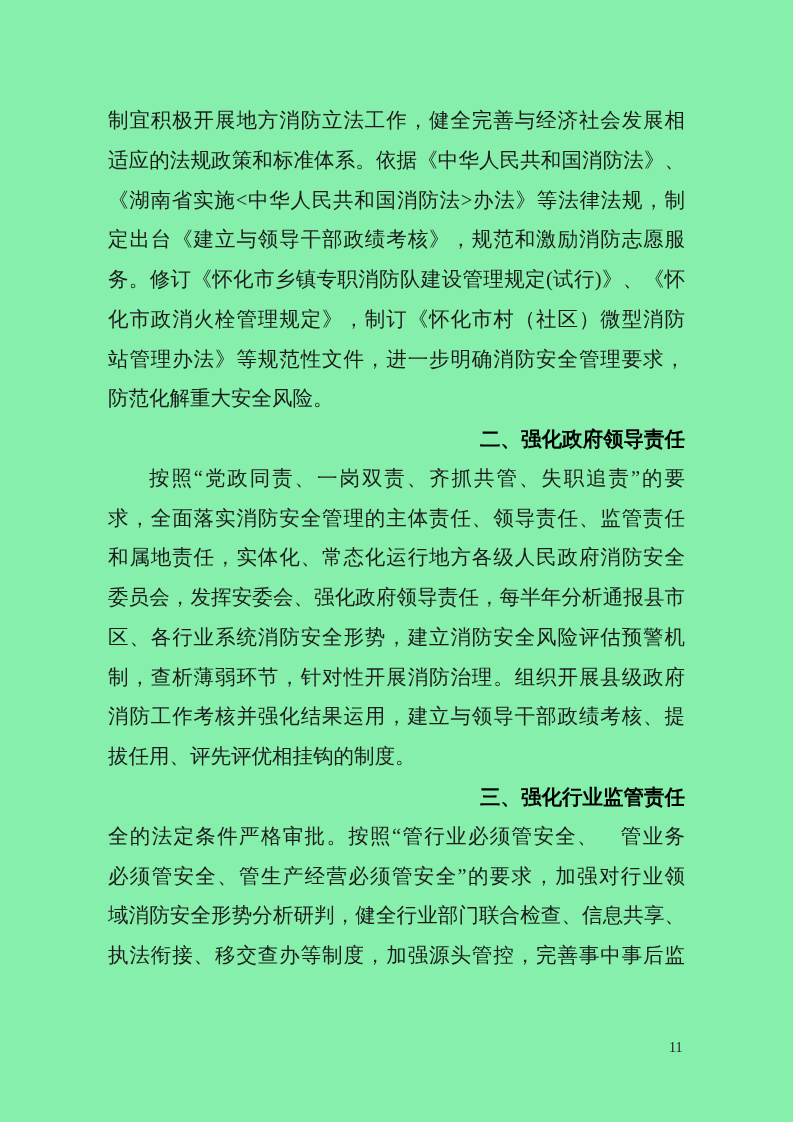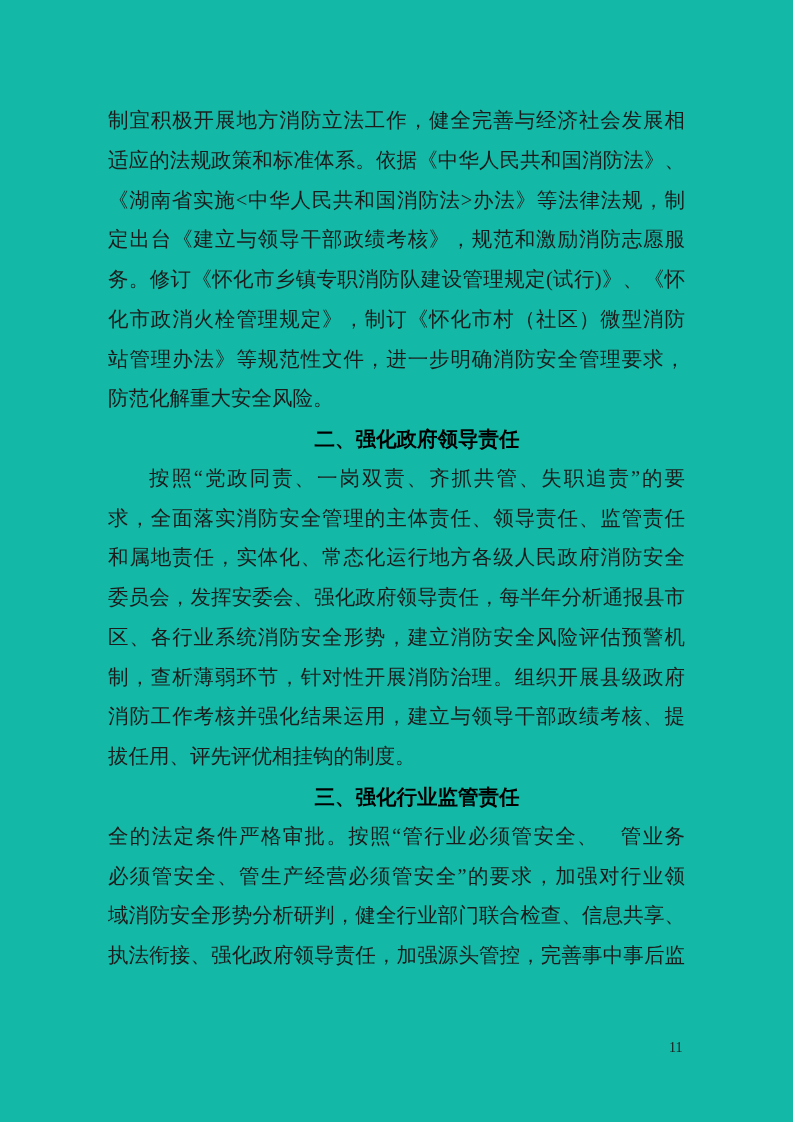--- a/index.html
+++ b/index.html
@@ -4,21 +4,21 @@
 <style>
   html, body {
     margin: 0;
     padding: 0;
     background: #ffffff;
   }
   .page {
     position: relative;
     width: 793px;
     height: 1122px;
-    background: #14b8a6;
+    background: #86efac;
     overflow: hidden;
     font-family: "Liberation Serif", "DejaVu Serif", serif;
   }
   .text-block {
     position: absolute;
     left: 108px;
     top: 101px;
     width: 577px;
     color: #1c1c1c;
     font-size: 20.5px;
@@ -39,21 +39,21 @@
     text-indent: 2em;
   }
   .end {
     text-align: left;
   }
   .heading {
     font-family: "Liberation Sans", "DejaVu Sans", sans-serif;
     font-weight: 700;
     color: #000000;
     text-indent: 2em;
-    text-align: center;
+    text-align: right;
   }
   .page-number {
     position: absolute;
     left: 669px;
     top: 1036px;
     width: 30px;
     font-size: 14px;
     line-height: 24px;
     color: #1c1c1c;
     text-align: left;
@@ -78,16 +78,16 @@
       <div class="line fill">和属地责任，实体化、常态化运行地方各级人民政府消防安全</div>
       <div class="line fill">委员会，发挥安委会、强化政府领导责任，每半年分析通报县市</div>
       <div class="line fill">区、各行业系统消防安全形势，建立消防安全风险评估预警机</div>
       <div class="line fill">制，查析薄弱环节，针对性开展消防治理。组织开展县级政府</div>
       <div class="line fill">消防工作考核并强化结果运用，建立与领导干部政绩考核、提</div>
       <div class="line end">拔任用、评先评优相挂钩的制度。</div>
       <div class="line heading">三、强化行业监管责任</div>
       <div class="line fill">全的法定条件严格审批。按照“管行业必须管安全、　管业务</div>
       <div class="line fill">必须管安全、管生产经营必须管安全”的要求，加强对行业领</div>
       <div class="line fill">域消防安全形势分析研判，健全行业部门联合检查、信息共享、</div>
-      <div class="line fill">执法衔接、强化政府领导责任，加强源头管控，完善事中事后监</div>
+      <div class="line fill">执法衔接、移交查办等制度，加强源头管控，完善事中事后监</div>
     </div>
   <div class="page-number">11</div>
 </div>
 
 </body></html>

